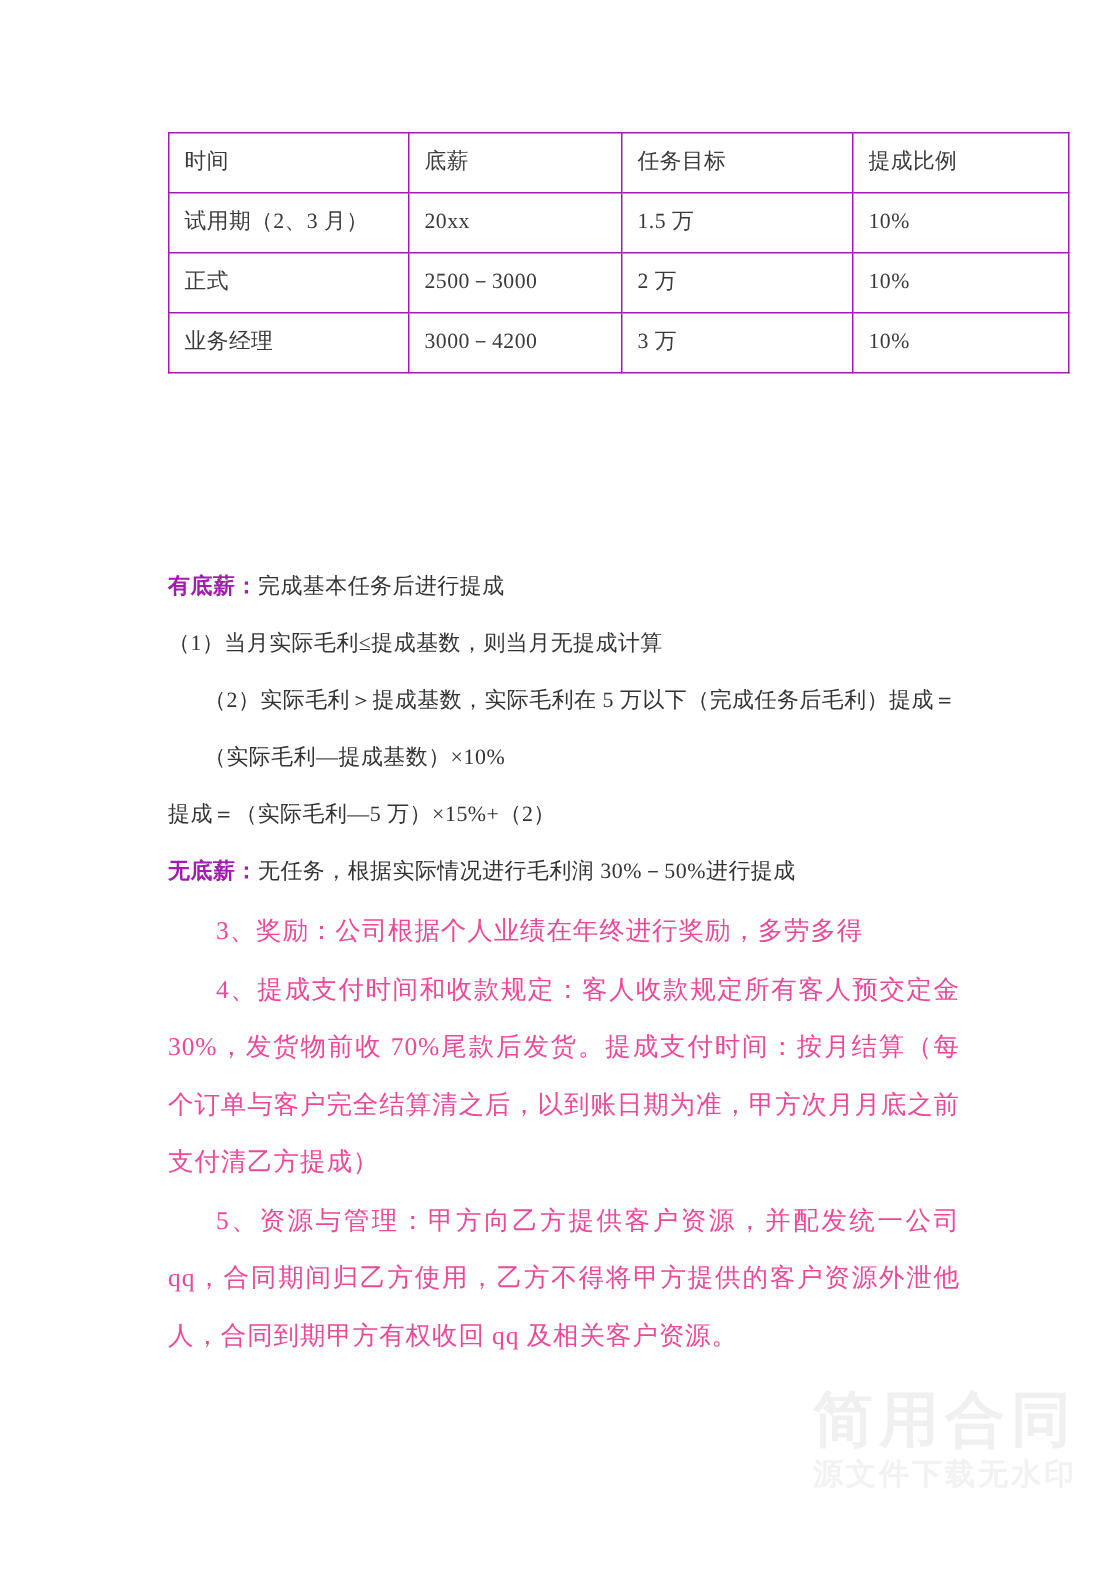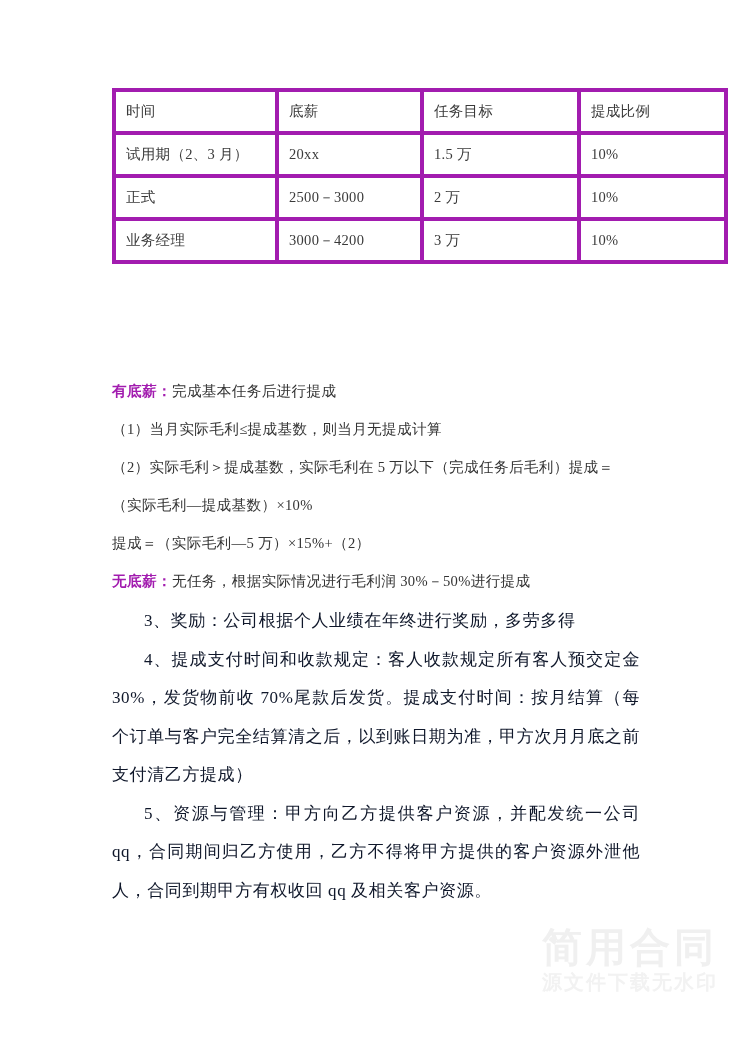--- a/index.html
+++ b/index.html
@@ -26,21 +26,21 @@
   
   .salary-table {
     position: absolute;
     left: 112px;
     top: 88px;
     width: 516px;
     border-collapse: collapse;
     table-layout: fixed;
   }
   .salary-table td {
-    border: 4px solid #a21caf;
+    border: 1px solid #a21caf;
     height: 39px;
     padding: 0 10px;
     font-size: 14.5px;
     line-height: 1.2;
     color: #3a3a3a;
     vertical-align: middle;
     white-space: nowrap;
     letter-spacing: 0.3px;
   }
   .col-time  { width: 139px; }
@@ -64,35 +64,36 @@
   
   .line-sm {
     font-size: 14.6px;
     line-height: 38px;
     letter-spacing: 0.35px;
     white-space: nowrap;
   }
   .line-sm.wrapped {
     white-space: normal;
     line-height: 38px;
+    margin-left: 24px;
   }
   .lead {
     font-weight: bold;
     color: #a21caf;
     letter-spacing: 0.4px;
   }
 
   
   .clause {
     font-size: 17px;
     line-height: 38.5px;
     letter-spacing: 0.6px;
     text-align: justify;
     text-justify: inter-ideograph;
-    color: #0f172a;
+    color: #ec4899;
   }
   .clause.indent {
     text-indent: 32px;
   }
 
   .gap-sm  { height: 2px; }
 
   
   .watermark {
     position: absolute;

